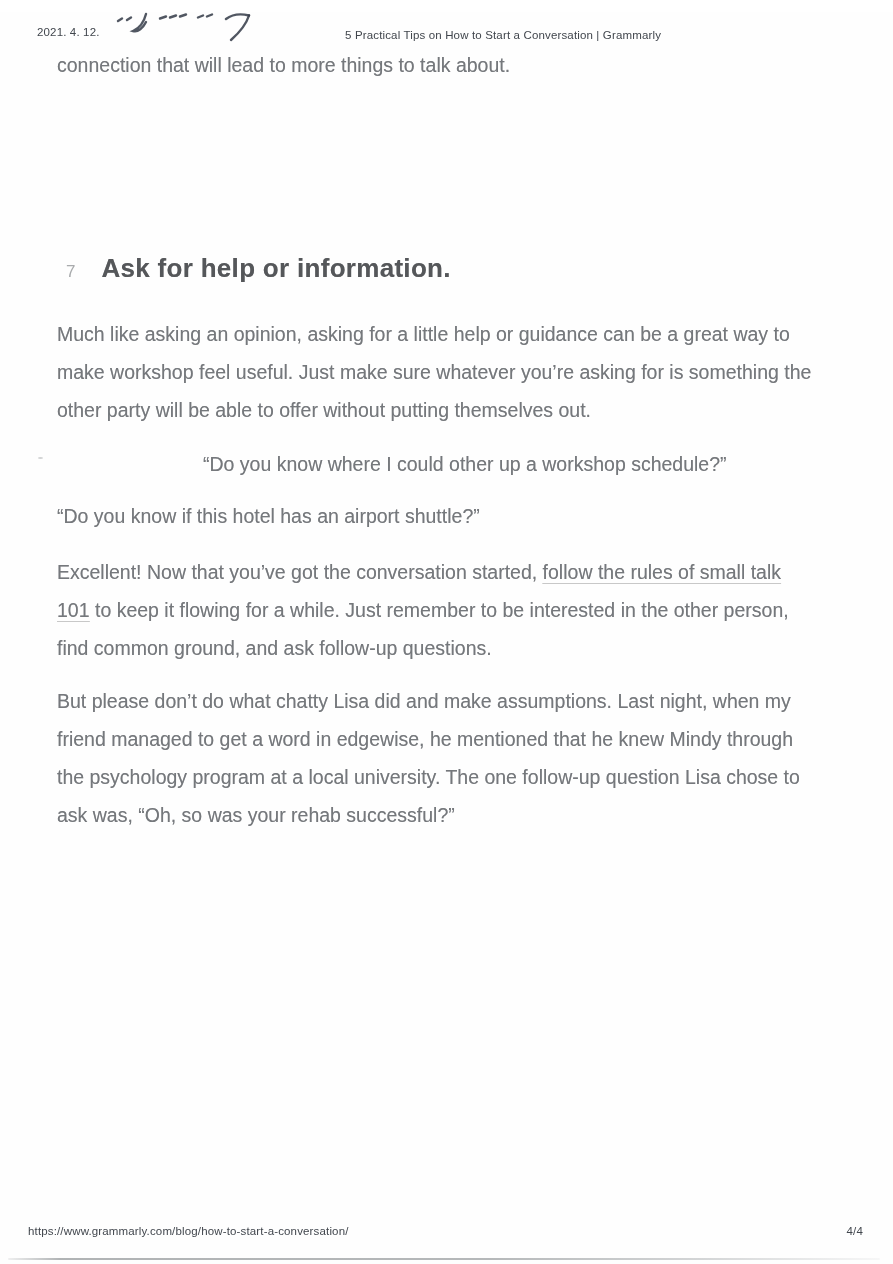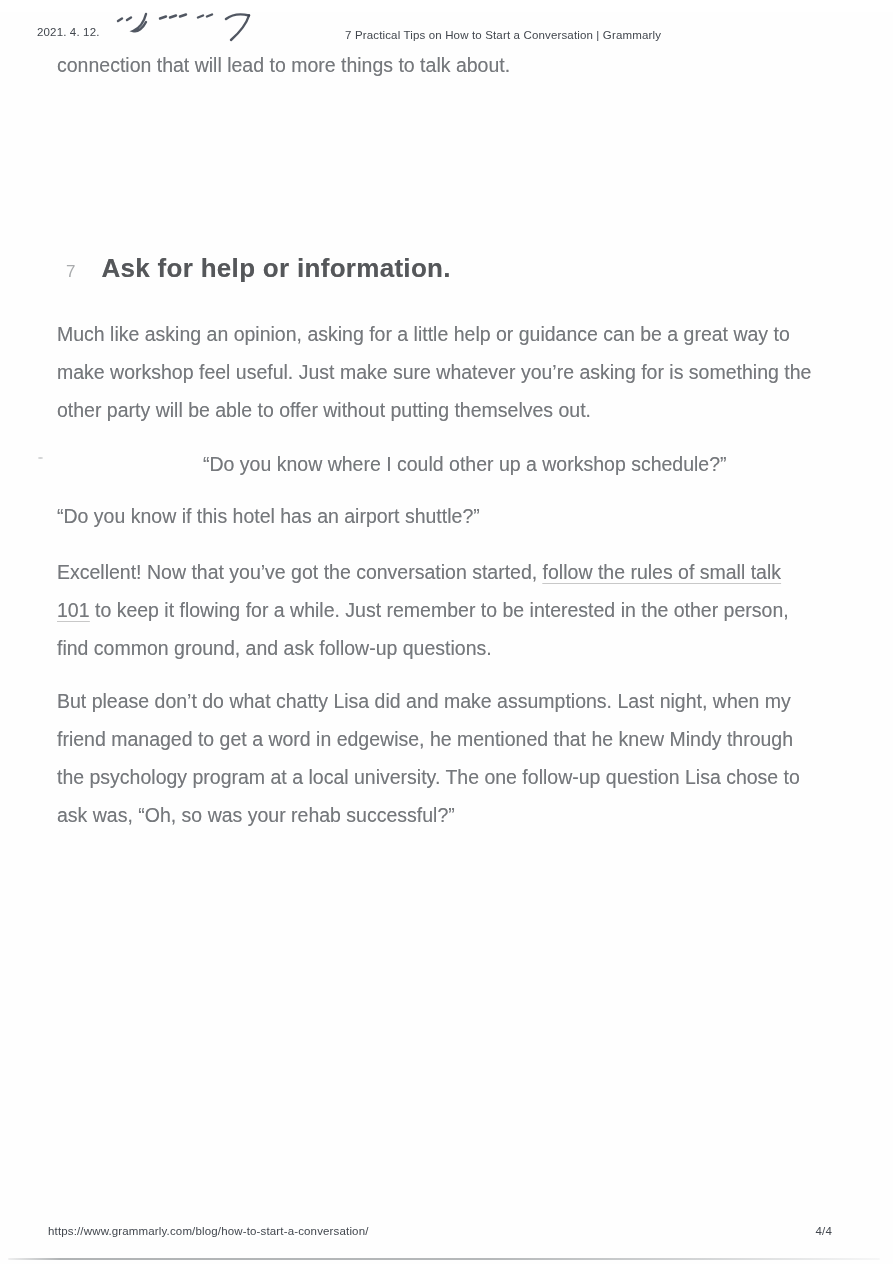--- a/index.html
+++ b/index.html
@@ -114,21 +114,21 @@
     <path d="M34,2 C32,10 28,16 21,19 C26,20.5 31,16 34,10"></path>
     <path d="M48,6.5 l6,-2"></path>
     <path d="M58,5.5 l6,-2"></path>
     <path d="M68,4.5 l6,-2"></path>
     <path d="M86,5.5 l5,-2"></path>
     <path d="M95,4.5 l5,-2"></path>
     <path d="M114,7 C120,2.5 129,1.5 137,3.5"></path>
     <path d="M137,3.5 C134,13 127,21 119,28"></path>
   </svg>
 
-  <div class="meta" style="left:345px; top:16px;">7 Practical Tips on How to Start a Conversation | Grammarly</div>
+  <div class="meta" style="left:345px; top:16px;">5 Practical Tips on How to Start a Conversation | Grammarly</div>
 
   <div class="body-text" style="top:34px;">connection that will lead to more things to talk about.</div>
 
 
 
   <div class="section-heading-row">
     <span class="section-number">7</span>
     <span class="section-heading">Ask for help or information.</span>
   </div>
 
@@ -145,19 +145,19 @@
 find common ground, and ask follow-up questions.</span></div>
 
   <div class="body-text" style="top:670px;">But please don’t do what chatty Lisa did and make assumptions. Last night, when my
 friend managed to get a word in edgewise, he mentioned that he knew Mindy through
 the psychology program at a local university. The one follow-up question Lisa chose to
 ask was, “Oh, so was your rehab successful?”</div>
 
 
   <div class="scan-speck"></div>
 
-  <div class="meta" style="left:48px; top:1212px;">https://www.grammarly.com/blog/how-to-start-a-conversation/</div>
+  <div class="meta" style="left:28px; top:1212px;">https://www.grammarly.com/blog/how-to-start-a-conversation/</div>
 
-  <div class="meta" style="right:61px; top:1212px;">4/4</div>
+  <div class="meta" style="right:30px; top:1212px;">4/4</div>
 
   <div class="scan-edge-line"></div>
 
 </div>
 
 </body></html>

